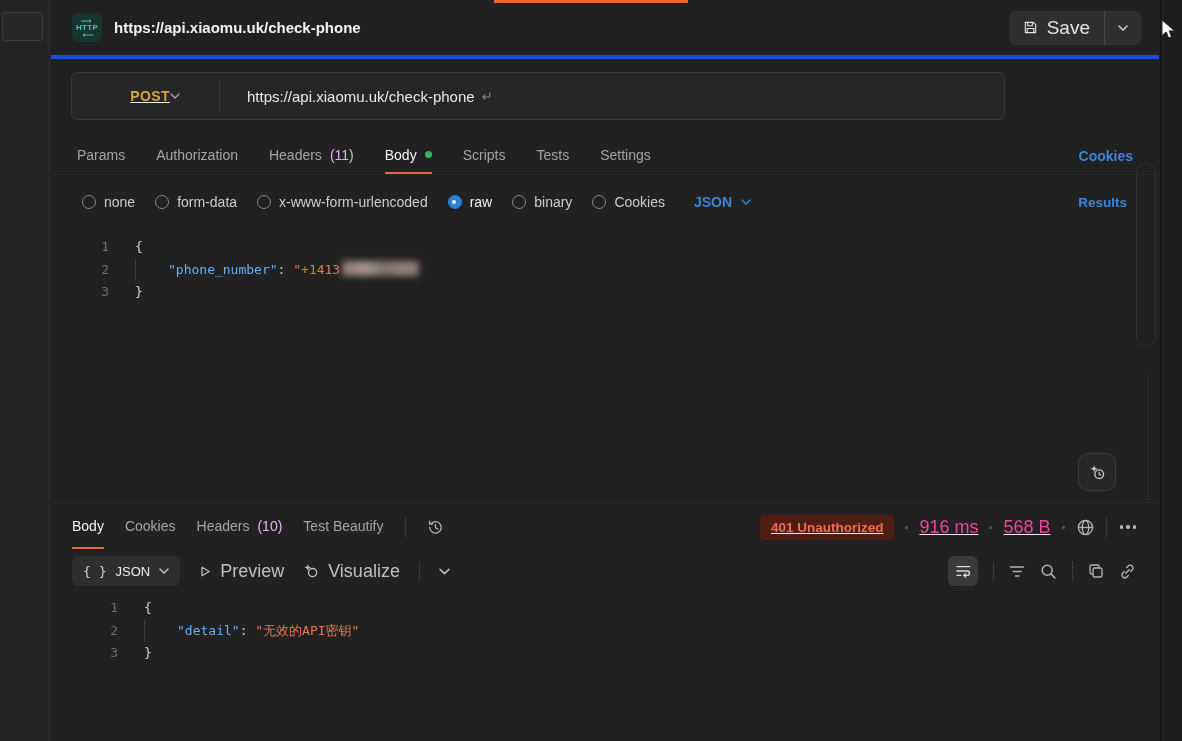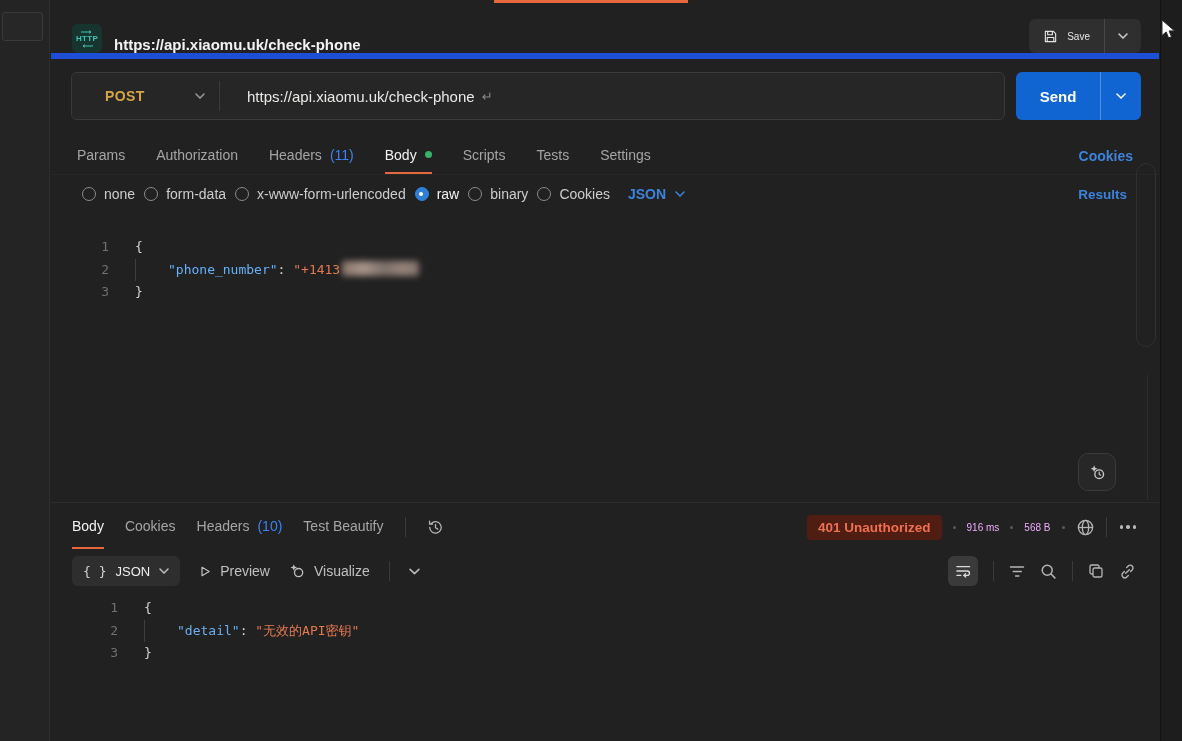--- a/index.html
+++ b/index.html
@@ -15,64 +15,64 @@
   .corner-box{ position:absolute; left:2px; top:12px; width:41px; height:29px;
     border:1px solid #3a3a3a; border-radius:3px; background:#272727; }
   .right-rail{ position:absolute; right:0; top:0; width:22px; height:741px;
     background:#1d1d1d; border-left:1px solid #131313; }
   .main{ position:absolute; left:51px; top:0; width:1108px; height:741px; }
 
   .top-accent{ position:absolute; left:443px; top:0; width:194px; height:3px; background:#e8683e; }
 
   
   .header{ position:absolute; left:0; top:0; right:0; height:59px;
-    border-bottom:6px solid #1d4ed8; display:flex; align-items:flex-end; }
+    border-bottom:4px solid #1d4ed8; display:flex; align-items:center; }
   .http-badge{ margin-left:21px; width:30px; height:29px; border-radius:6px;
     background:#18342f; color:#3fc6b3; display:flex; flex-direction:column;
     align-items:center; justify-content:center; gap:1px; }
   .http-badge .txt{ font-size:8px; font-weight:bold; letter-spacing:.3px; line-height:8px; }
   .req-title{ margin-left:12px; font-size:15px; font-weight:600; color:#f3f3f3; }
   .save-btn{ margin-left:auto; margin-right:18px; height:34px; display:flex;
     background:#2f2f2f; border-radius:6px; overflow:hidden; color:#e4e4e4; cursor:default; }
   .save-main{ display:flex; align-items:center; gap:9px; padding:0 14px;
-    font-size:10px; border-right:1px solid #474747; }
+    font-size:19px; border-right:1px solid #474747; }
   .save-caret{ width:36px; display:flex; align-items:center; justify-content:center; color:#cfcfcf; }
 
   
   .url-box{ position:absolute; left:20px; top:72px; width:934px; height:48px;
     background:#262626; border:1px solid #3a3a3a; border-radius:6px;
     display:flex; align-items:center; }
   .method-area{ width:147px; display:flex; align-items:center;
-    padding-left:33px; padding-right:14px; justify-content:space-between; }
+    padding-left:33px; padding-right:14px; justify-content:center;text-decoration:underline; }
   .method-label{ font-size:14px; font-weight:bold; letter-spacing:.4px; color:#d7a546; }
   .method-area .chev{ color:#9a9a9a; }
   .url-vdiv{ width:1px; height:30px; background:#3c3c3c; }
   .url-text{ margin-left:27px; font-size:15px; color:#e9e9e7; white-space:nowrap; }
   .return-glyph{ margin-left:7px; color:#8a8a8a; font-size:13px; }
   .send-btn{ position:absolute; left:965px; top:72px; width:125px; height:48px;
     border-radius:6px; background:#1165d3; display:flex; overflow:hidden; color:#fff; }
   .send-main{ flex:1; display:flex; align-items:center; justify-content:center;
     font-size:15px; font-weight:bold; border-right:1px solid rgba(255,255,255,.28); }
   .send-caret{ width:40px; display:flex; align-items:center; justify-content:center; }
 
   
   .req-tabs{ position:absolute; left:0; top:137px; right:0; height:38px;
     display:flex; align-items:stretch; padding-left:26px; gap:31px;
     border-bottom:1px solid #272727; }
   .tab{ display:flex; align-items:center; gap:8px; font-size:14px; color:#a5a5a5;
     border-bottom:2px solid transparent; cursor:default; }
   .tab.active{ color:#f2f2f2; border-bottom-color:#e8663c; }
-  .tab .count{ color:#3b82f6; }
+  .tab .count{ color:#f0abfc; }
   .green-dot{ width:7px; height:7px; border-radius:50%; background:#35b564; }
   .cookies-link{ margin-left:auto; margin-right:26px; align-self:center;
     color:#3d83da; font-size:14px; font-weight:bold; cursor:default; }
 
   
-  .body-type-row{ position:absolute; left:0; top:177px; right:0; height:34px;
-    display:flex; align-items:center; padding-left:31px; gap:9px;
+  .body-type-row{ position:absolute; left:0; top:185px; right:0; height:34px;
+    display:flex; align-items:center; padding-left:31px; gap:20px;
     font-size:14px; color:#cdcdcd; }
   .radio{ display:flex; align-items:center; gap:8px; cursor:default; }
   .radio-circle{ width:14px; height:14px; border:1.5px solid #8a8a8a; border-radius:50%; }
   .radio.selected .radio-circle{ border-color:#2f7fd6; background:#2f7fd6; position:relative; }
   .radio.selected .radio-circle::after{ content:""; position:absolute; left:3.5px; top:3.5px;
     width:4px; height:4px; border-radius:50%; background:#fff; }
   .radio.selected .radio-label{ color:#f2f2f2;text-align:right; }
   .json-select{ margin-left:9px; display:flex; align-items:center; gap:9px;
     color:#3d83da; font-weight:bold; cursor:default; }
   .beautify-link{ margin-left:auto; margin-right:32px; color:#3d83da;
@@ -102,38 +102,38 @@
   .scroll-line{ position:absolute; left:1096px; top:375px; width:1px; height:125px; background:#2e2e2e; }
 
   .section-divider{ position:absolute; left:0; top:502px; right:0; height:1px; background:#2c2c2c; }
 
   
   .resp-header{ position:absolute; left:0; top:505px; right:0; height:44px;
     display:flex; align-items:stretch; padding-left:21px; gap:21px; }
   .resp-header .tab{ font-size:14px; }
   .vdiv{ width:1px; height:20px; background:#3a3a3a; align-self:center; }
   .history-icon{ align-self:center; color:#b5b5b5; display:flex; }
-  .status-group{ margin-left:auto; padding-right:21px; display:flex; align-items:center; gap:11px; }
+  .status-group{ margin-left:auto; padding-right:21px; display:flex; align-items:center; gap:11px;text-decoration:underline; }
   .status-badge{ background:#4f1d12; color:#ef6f52; font-size:13.5px; font-weight:bold;
     padding:5px 11px; border-radius:4px; cursor:default; }
   .sep-dot{ width:3px; height:3px; border-radius:50%; background:#5a5a5a; }
-  .meta-text{ color:#f0abfc; font-size:10px; }
+  .meta-text{ color:#ec4899; font-size:18px; }
   .globe-icon{ color:#b5b5b5; display:flex; }
   .ellipsis{ display:flex; gap:3px; align-items:center; padding:2px; cursor:default; }
   .ellipsis i{ width:3.5px; height:3.5px; border-radius:50%; background:#b8b8b8; }
 
   
   .resp-toolbar{ position:absolute; left:0; top:551px; right:0; height:40px;
     display:flex; align-items:center; padding-left:21px; gap:19px; }
   .json-pill{ height:30px; padding:0 11px; background:#2e2e2e; border-radius:6px;
     display:flex; align-items:center; gap:9px; cursor:default; }
   .json-pill .braces{ font-family:"DejaVu Sans Mono", monospace; font-size:13px; color:#d4d4d4; }
   .json-pill .lbl{ font-size:13px; color:#efefef; }
   .json-pill .chev{ color:#bdbdbd; }
-  .tool-item{ display:flex; align-items:center; gap:9px; color:#c0c0c0; font-size:14px; cursor:default; }
+  .tool-item{ display:flex; align-items:center; gap:9px; color:#c0c0c0; font-size:18px; cursor:default; }
   .resp-right-icons{ margin-left:auto; display:flex; align-items:center; gap:15px; padding-right:23px; }
   .icon-btn{ color:#b5b5b5; display:flex; align-items:center; justify-content:center; cursor:default; }
   .wrap-btn{ width:30px; height:30px; border-radius:6px; background:#3a3a3a; color:#dcdcdc; }
 
   .cursor{ position:absolute; left:1161px; top:19px; z-index:20; }
 </style>
 </head>
 <body>
 
 <div class="app">
@@ -177,30 +177,20 @@
     <div class="url-box">
       <div class="method-area">
         <span class="method-label">POST</span>
         <svg class="chev" width="10" height="6" viewBox="0 0 10 6">
             <path d="M1 1l4 4 4-4" fill="none" stroke="currentColor" stroke-width="1.5" stroke-linecap="round"></path>
           </svg>
       </div>
       <div class="url-vdiv"></div>
       <span class="url-text">https://api.xiaomu.uk/check-phone</span>
       <span class="return-glyph">↵</span>
-    </div>
-    <div class="send-btn">
-      <div class="send-main">
-        <span>Send</span>
-      </div>
-      <div class="send-caret">
-        <svg class="chev" width="10" height="6" viewBox="0 0 10 6">
-            <path d="M1 1l4 4 4-4" fill="none" stroke="currentColor" stroke-width="1.5" stroke-linecap="round"></path>
-          </svg>
-      </div>
     </div>
 
     <div class="req-tabs">
       <div class="tab">
           <span>Params</span>
         </div>
       <div class="tab">
           <span>Authorization</span>
         </div>
       <div class="tab">

